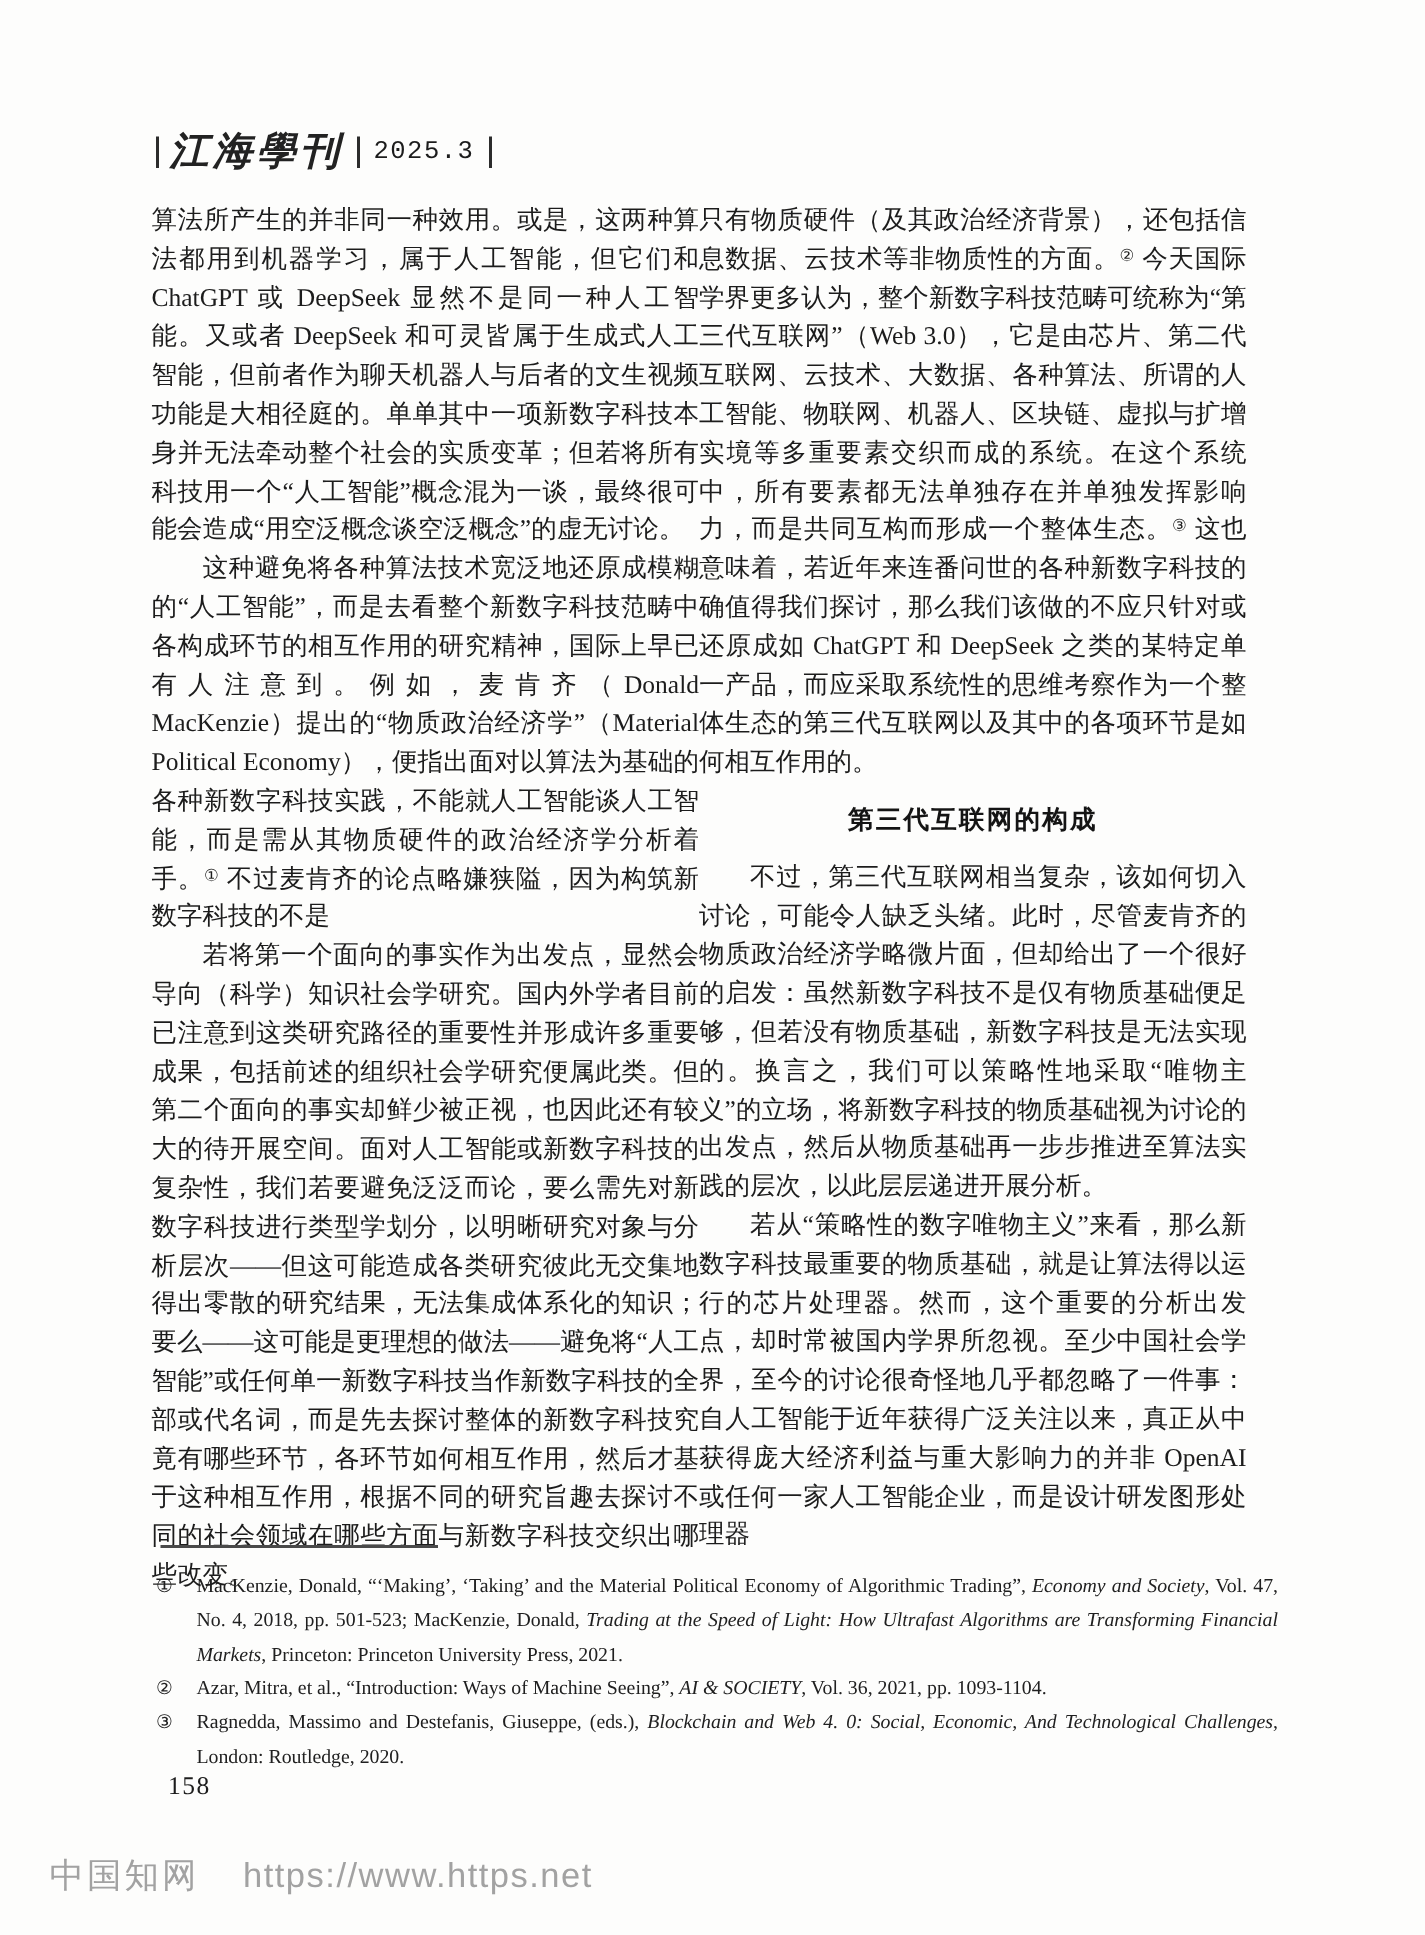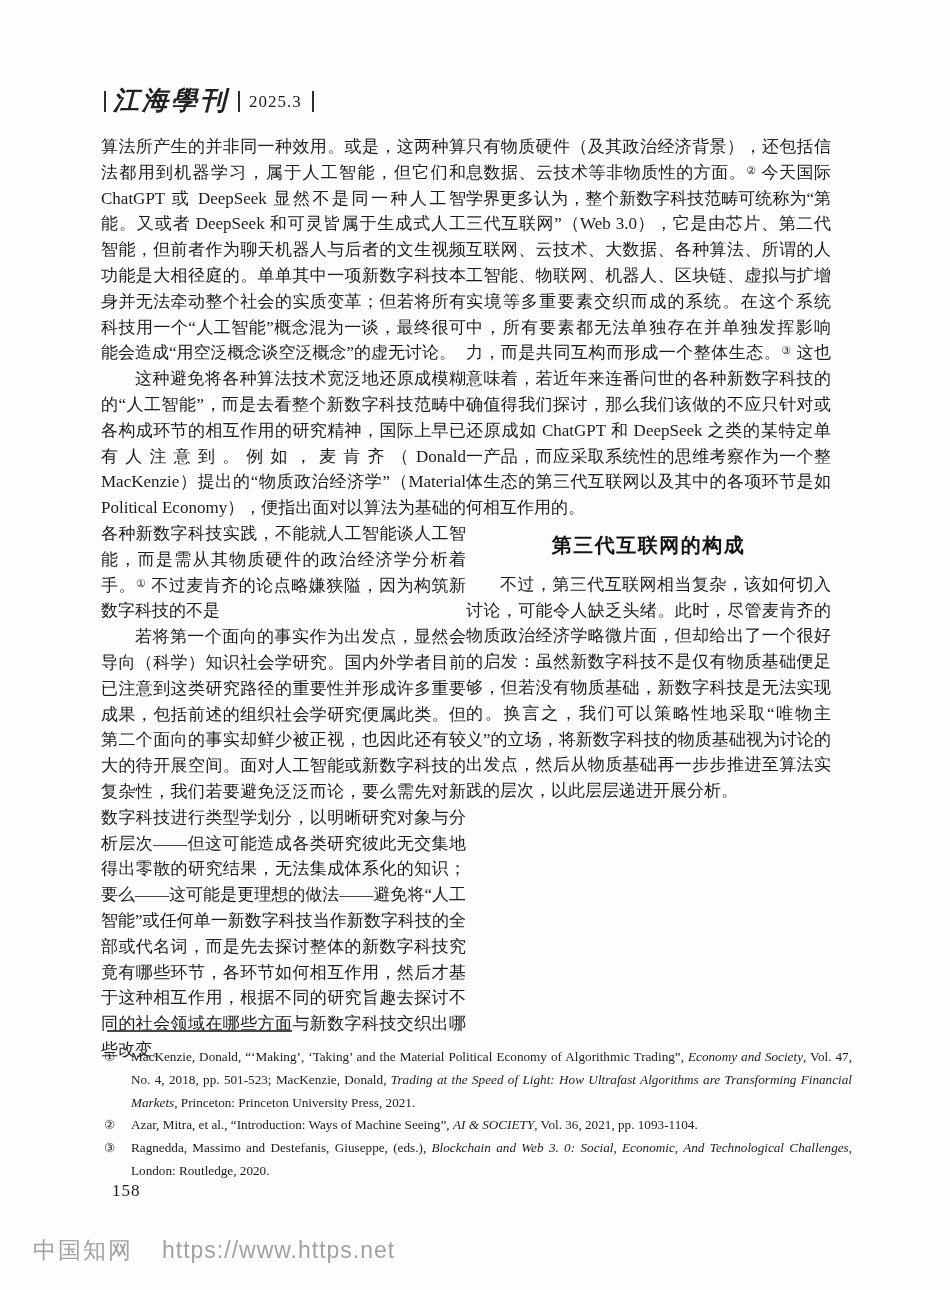--- a/index.html
+++ b/index.html
@@ -8,30 +8,30 @@
     background:#fdfdfc; overflow:hidden;
     font-family:"Liberation Serif","DejaVu Serif",serif; color:#1c1c1c;
   }
   
   .header { position:absolute; top:84px; left:104px; display:flex; align-items:center; }
   .hbar { width:2px; height:21px; background:#2c2c2c; display:inline-block; }
   .journal-logo {
     font-size:26px; font-weight:bold; font-style:italic; letter-spacing:3px;
     margin:0 9px 0 7px; color:#222; transform:translateY(-1px);
   }
-  .issue { font-size:17px; letter-spacing:1px; margin:0 10px 0 9px; }
+  .issue { font-size:17px; letter-spacing:1px; margin:0 10px 0 9px;font-family:Liberation Mono, monospace; }
   
   .columns { position:absolute; top:134px; left:101px; width:751px; display:flex; }
   .col { width:365px; font-size:17px; line-height:25.8px; text-align:justify; }
   .col p { margin:0; }
   .col p.indent { text-indent:2em; }
   sup.ref { font-size:11px; line-height:0; vertical-align:4px; }
   .section-heading {
-    font-family:Liberation Mono, monospace;
-    font-size:20px; font-weight:bold; letter-spacing:1.5px;
+    font-family:Liberation Sans, sans-serif;
+    font-size:17px; font-weight:bold; letter-spacing:1.5px;
     text-align:center; margin:13px 0 12px 0; color:#141414;
   }
   
   .footnote-sep { position:absolute; top:1030px; left:107px; width:185px; height:2px; background:#4a4a4a; }
   .footnotes { position:absolute; top:1046px; left:104px; width:748px; font-size:13.2px; line-height:22.8px; color:#202020; }
   .footnote { display:flex; }
   .fn-marker { flex:0 0 27px; font-size:12.5px; }
   .fn-text { flex:1; text-align:justify; }
   .fn-text .it { font-style:italic; }
   
@@ -59,36 +59,37 @@
   <div class="columns">
     <div class="col" id="col-left">
         <p class="">算法所产生的并非同一种效用。或是，这两种算法都用到机器学习，属于人工智能，但它们和 ChatGPT 或 DeepSeek 显然不是同一种人工智能。又或者 DeepSeek 和可灵皆属于生成式人工智能，但前者作为聊天机器人与后者的文生视频功能是大相径庭的。单单其中一项新数字科技本身并无法牵动整个社会的实质变革；但若将所有科技用一个“人工智能”概念混为一谈，最终很可能会造成“用空泛概念谈空泛概念”的虚无讨论。</p>
         <p class="indent">这种避免将各种算法技术宽泛地还原成模糊的“人工智能”，而是去看整个新数字科技范畴中各构成环节的相互作用的研究精神，国际上早已有人注意到。例如，麦肯齐（Donald MacKenzie）提出的“物质政治经济学”（Material Political Economy），便指出面对以算法为基础的各种新数字科技实践，不能就人工智能谈人工智能，而是需从其物质硬件的政治经济学分析着手。<sup class="ref">①</sup> 不过麦肯齐的论点略嫌狭隘，因为构筑新数字科技的不是</p>
         <p class="indent">若将第一个面向的事实作为出发点，显然会导向（科学）知识社会学研究。国内外学者目前已注意到这类研究路径的重要性并形成许多重要成果，包括前述的组织社会学研究便属此类。但第二个面向的事实却鲜少被正视，也因此还有较大的待开展空间。面对人工智能或新数字科技的复杂性，我们若要避免泛泛而论，要么需先对新数字科技进行类型学划分，以明晰研究对象与分析层次——但这可能造成各类研究彼此无交集地得出零散的研究结果，无法集成体系化的知识；要么——这可能是更理想的做法——避免将“人工智能”或任何单一新数字科技当作新数字科技的全部或代名词，而是先去探讨整体的新数字科技究竟有哪些环节，各环节如何相互作用，然后才基于这种相互作用，根据不同的研究旨趣去探讨不同的社会领域在哪些方面与新数字科技交织出哪些改变。</p>
       </div>
     <div class="col" id="col-right">
         <p class="">只有物质硬件（及其政治经济背景），还包括信息数据、云技术等非物质性的方面。<sup class="ref">②</sup> 今天国际学界更多认为，整个新数字科技范畴可统称为“第三代互联网”（Web 3.0），它是由芯片、第二代互联网、云技术、大数据、各种算法、所谓的人工智能、物联网、机器人、区块链、虚拟与扩增实境等多重要素交织而成的系统。在这个系统中，所有要素都无法单独存在并单独发挥影响力，而是共同互构而形成一个整体生态。<sup class="ref">③</sup> 这也意味着，若近年来连番问世的各种新数字科技的确值得我们探讨，那么我们该做的不应只针对或还原成如 ChatGPT 和 DeepSeek 之类的某特定单一产品，而应采取系统性的思维考察作为一个整体生态的第三代互联网以及其中的各项环节是如何相互作用的。</p>
         <h2 class="section-heading">第三代互联网的构成</h2>
         <p class="indent">不过，第三代互联网相当复杂，该如何切入讨论，可能令人缺乏头绪。此时，尽管麦肯齐的物质政治经济学略微片面，但却给出了一个很好的启发：虽然新数字科技不是仅有物质基础便足够，但若没有物质基础，新数字科技是无法实现的。换言之，我们可以策略性地采取“唯物主义”的立场，将新数字科技的物质基础视为讨论的出发点，然后从物质基础再一步步推进至算法实践的层次，以此层层递进开展分析。</p>
+        <p class="indent">若从“策略性的数字唯物主义”来看，那么新数字科技最重要的物质基础，就是让算法得以运行的芯片处理器。然而，这个重要的分析出发点，却时常被国内学界所忽视。至少中国社会学界，至今的讨论很奇怪地几乎都忽略了一件事：自人工智能于近年获得广泛关注以来，真正从中获得庞大经济利益与重大影响力的并非 OpenAI 或任何一家人工智能企业，而是设计研发图形处理器</p>
       </div>
   </div>
 
   <div class="footnote-sep"></div>
   <div class="footnotes" id="footnotes">
       <div class="footnote">
         <span class="fn-marker">①</span>
         <div class="fn-text">MacKenzie, Donald, “‘Making’, ‘Taking’ and the Material Political Economy of Algorithmic Trading”, <span class="it">Economy and Society</span>, Vol. 47, No. 4, 2018, pp. 501-523; MacKenzie, Donald, <span class="it">Trading at the Speed of Light: How Ultrafast Algorithms are Transforming Financial Markets</span>, Princeton: Princeton University Press, 2021.</div>
       </div>
       <div class="footnote">
         <span class="fn-marker">②</span>
         <div class="fn-text">Azar, Mitra, et al., “Introduction: Ways of Machine Seeing”, <span class="it">AI &amp; SOCIETY</span>, Vol. 36, 2021, pp. 1093-1104.</div>
       </div>
       <div class="footnote">
         <span class="fn-marker">③</span>
-        <div class="fn-text">Ragnedda, Massimo and Destefanis, Giuseppe, (eds.), <span class="it">Blockchain and Web 3. 0: Social, Economic, And Technological Challenges</span>, London: Routledge, 2020.</div>
+        <div class="fn-text">Ragnedda, Massimo and Destefanis, Giuseppe, (eds.), <span class="it">Blockchain and Web 4. 0: Social, Economic, And Technological Challenges</span>, London: Routledge, 2020.</div>
       </div>
     </div>
 
   <div class="page-number">158</div>
 
   <div class="watermark">
     <span class="wm-brand">中国知网</span>
     <span class="wm-url">https://www.https.net</span>
   </div>
 

